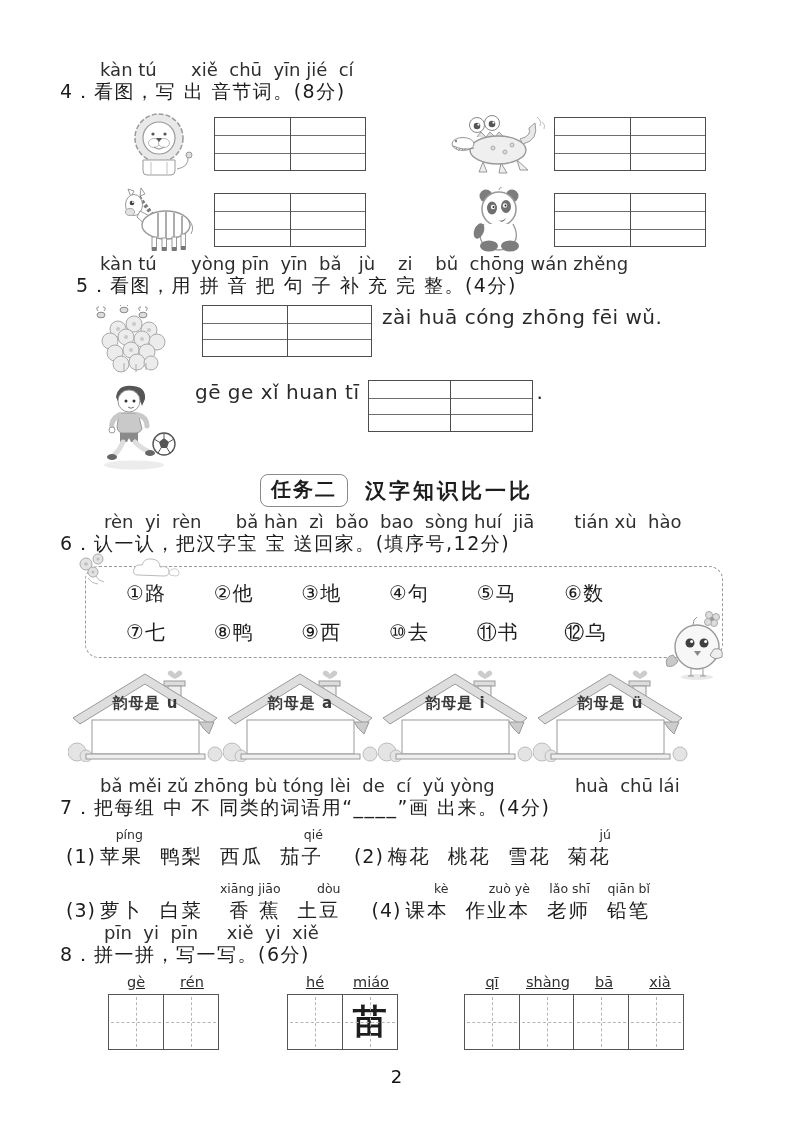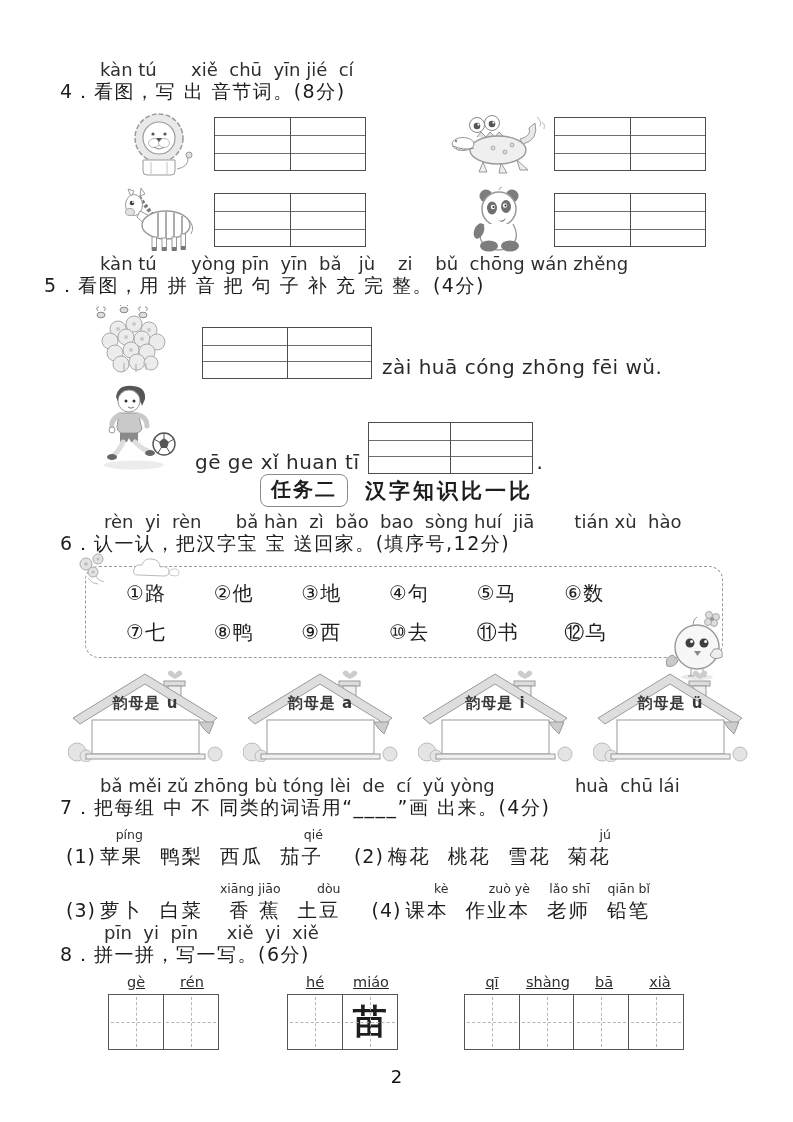--- a/index.html
+++ b/index.html
@@ -12,35 +12,35 @@
   .pgrid{position:relative;background:#fff;border:1.6px solid #4d4d4d;box-sizing:border-box;}
   .pgrid .h1,.pgrid .h2{position:absolute;left:0;right:0;border-top:1px solid #6e6e6e;}
   .pgrid .h1{top:33.3%;} .pgrid .h2{top:66.6%;}
   .pgrid .v{position:absolute;top:0;bottom:0;left:50%;border-left:1.3px solid #4d4d4d;}
   
   .q4-grid{margin-left:104px;display:grid;grid-template-columns:340px 300px;row-gap:8px;}
   .q4-item{display:flex;align-items:center;height:68px;}
   .q4-item .animal{width:110px;display:flex;justify-content:center;align-items:center;}
   .pgrid-q4{width:152px;height:54px;}
   
-  .q5-row{display:flex;align-items:flex-end;margin-left:88px;}
+  .q5-row{display:flex;align-items:flex-start;margin-left:88px;}
   .q5-sent{font-size:20px;color:#2a2a2a;letter-spacing:0.5px;}
   
   .task-line{text-align:center;}
   .task-badge{display:inline-block;border:1.6px solid #8a8a8a;border-radius:8px;padding:1px 10px 3px;
               font-size:20px;font-weight:bold;letter-spacing:2px;vertical-align:middle;}
   .task-title{display:inline-block;font-size:21px;font-weight:bold;letter-spacing:3px;margin-left:12px;vertical-align:middle;}
   
   .q6-box{position:absolute;left:85px;top:0;width:638px;height:92px;border:1.6px dashed #9a9a9a;border-radius:14px;box-sizing:border-box;}
   .q6-items{display:grid;grid-template-columns:repeat(6,1fr);row-gap:12px;padding:13px 70px 0 40px;font-size:20px;letter-spacing:1px;}
   .q6-deco-flowers{position:absolute;left:-10px;top:-15px;}
   .q6-deco-cloud{position:absolute;left:44px;top:-12px;}
   .q6-bird{position:absolute;right:-6px;top:38px;}
   
-  .houses{display:flex;margin-left:68px;gap:20px;}
+  .houses{display:flex;margin-left:68px;gap:0;}
   .house{position:relative;width:155px;height:98px;}
   .house-label{position:absolute;left:0;right:0;top:30px;text-align:center;font-size:15px;font-weight:600;letter-spacing:1px;color:#3a3a3a;}
   
   .q7-row{display:flex;align-items:flex-end;margin-left:66px;}
   .q7-label{font-size:19px;letter-spacing:1px;margin-right:4px;line-height:27px;}
   .word{display:inline-flex;flex-direction:column;align-items:flex-end;margin-right:17px;}
   .wpy{height:16px;line-height:16px;font-size:12.5px;color:#2e2e2e;white-space:pre;}
   .wt{font-size:19.5px;letter-spacing:2px;line-height:27px;}
   .grp2{margin-left:14px;}
   
@@ -176,21 +176,21 @@
             <i class="h1"></i>
             <i class="h2"></i>
             <i class="v"></i>
           </div>
       </div>
     </div>
   </section>
 
   <section class="abs" style="top:256px">
     <div class="py-line" style="margin-left:100px">kàn tú      yòng pīn  yīn  bǎ   jù    zi    bǔ  chōng wán zhěng</div>
-    <div class="q-text" style="margin-left:44px">5．看图，用 拼 音 把 句 子 补 充 完 整。(4分)</div>
+    <div class="q-text" style="margin-left:76px">5．看图，用 拼 音 把 句 子 补 充 完 整。(4分)</div>
   </section>
 
   <section class="abs" style="top:305px">
     <div class="q5-row">
       <span>
         <svg width="100" height="70" viewBox="0 0 100 70">
           <g stroke="#8a8a8a" fill="#ddd">
             <ellipse cx="13" cy="10" rx="4" ry="2.8"></ellipse>
               <path d="M10 6 q-3 -4 1 -4 M16 6 q3 -4 -1 -4" fill="none"></path>
             <ellipse cx="36" cy="5" rx="4" ry="2.8"></ellipse>

